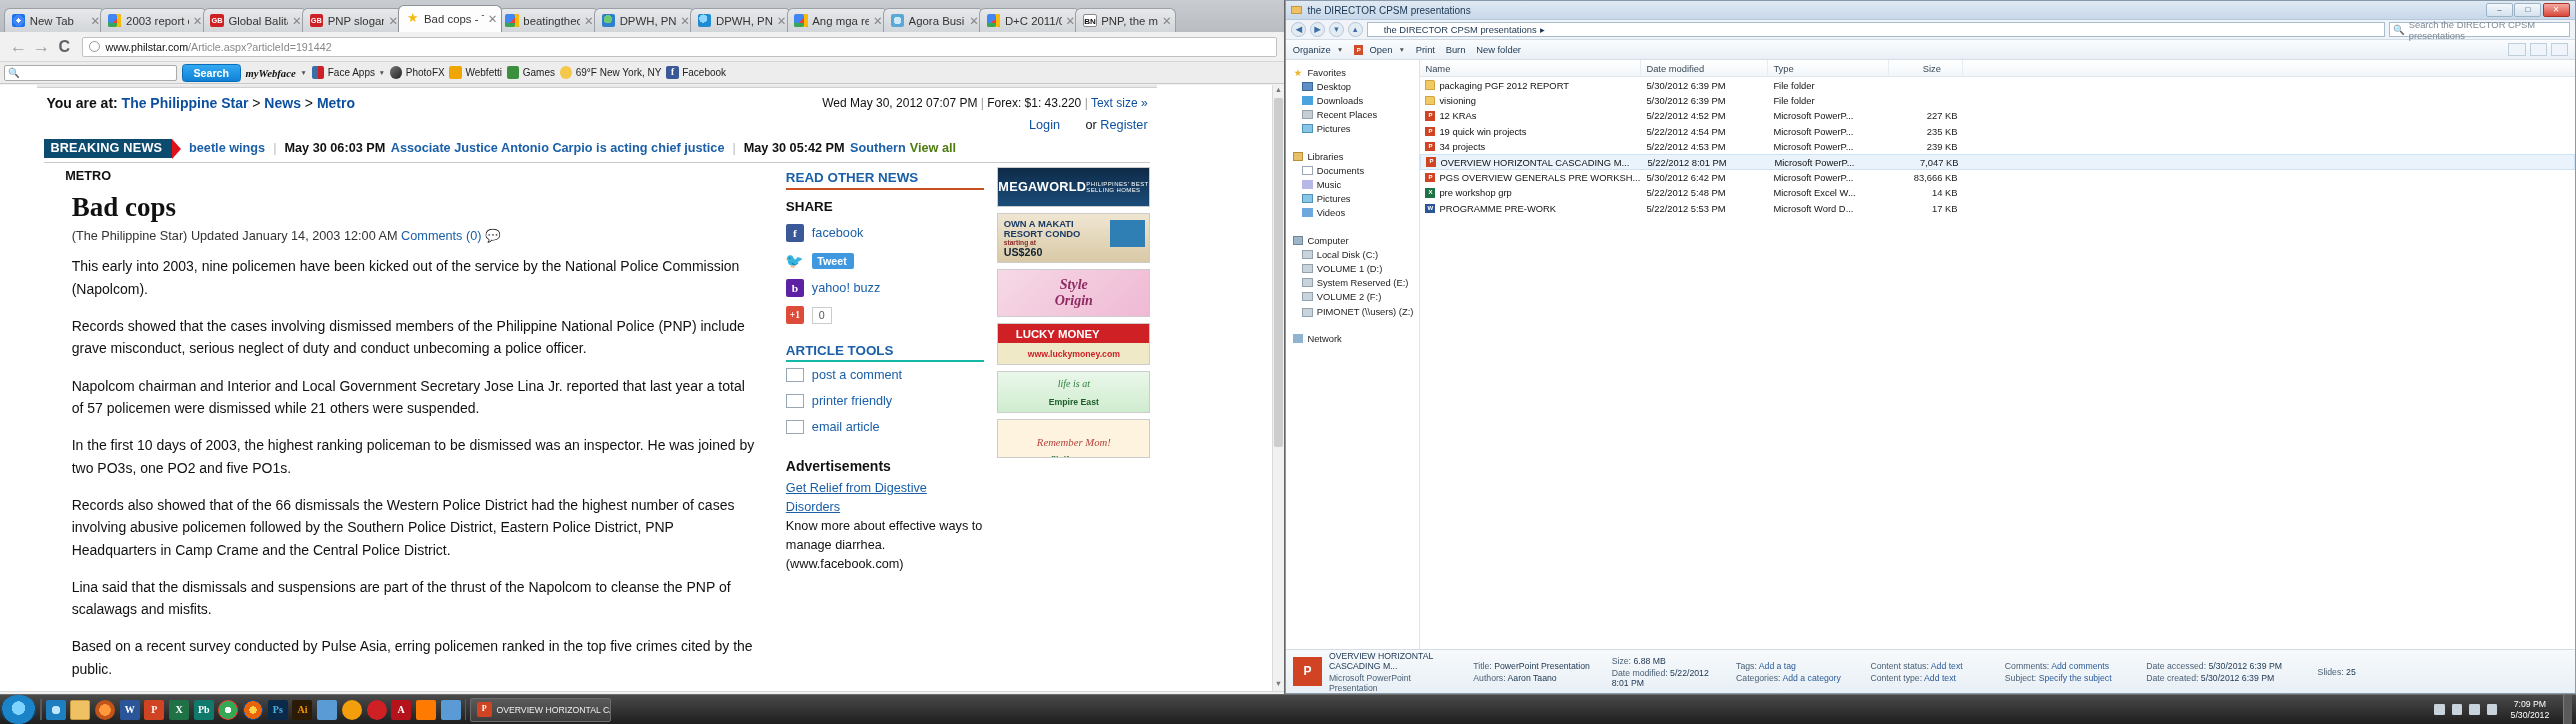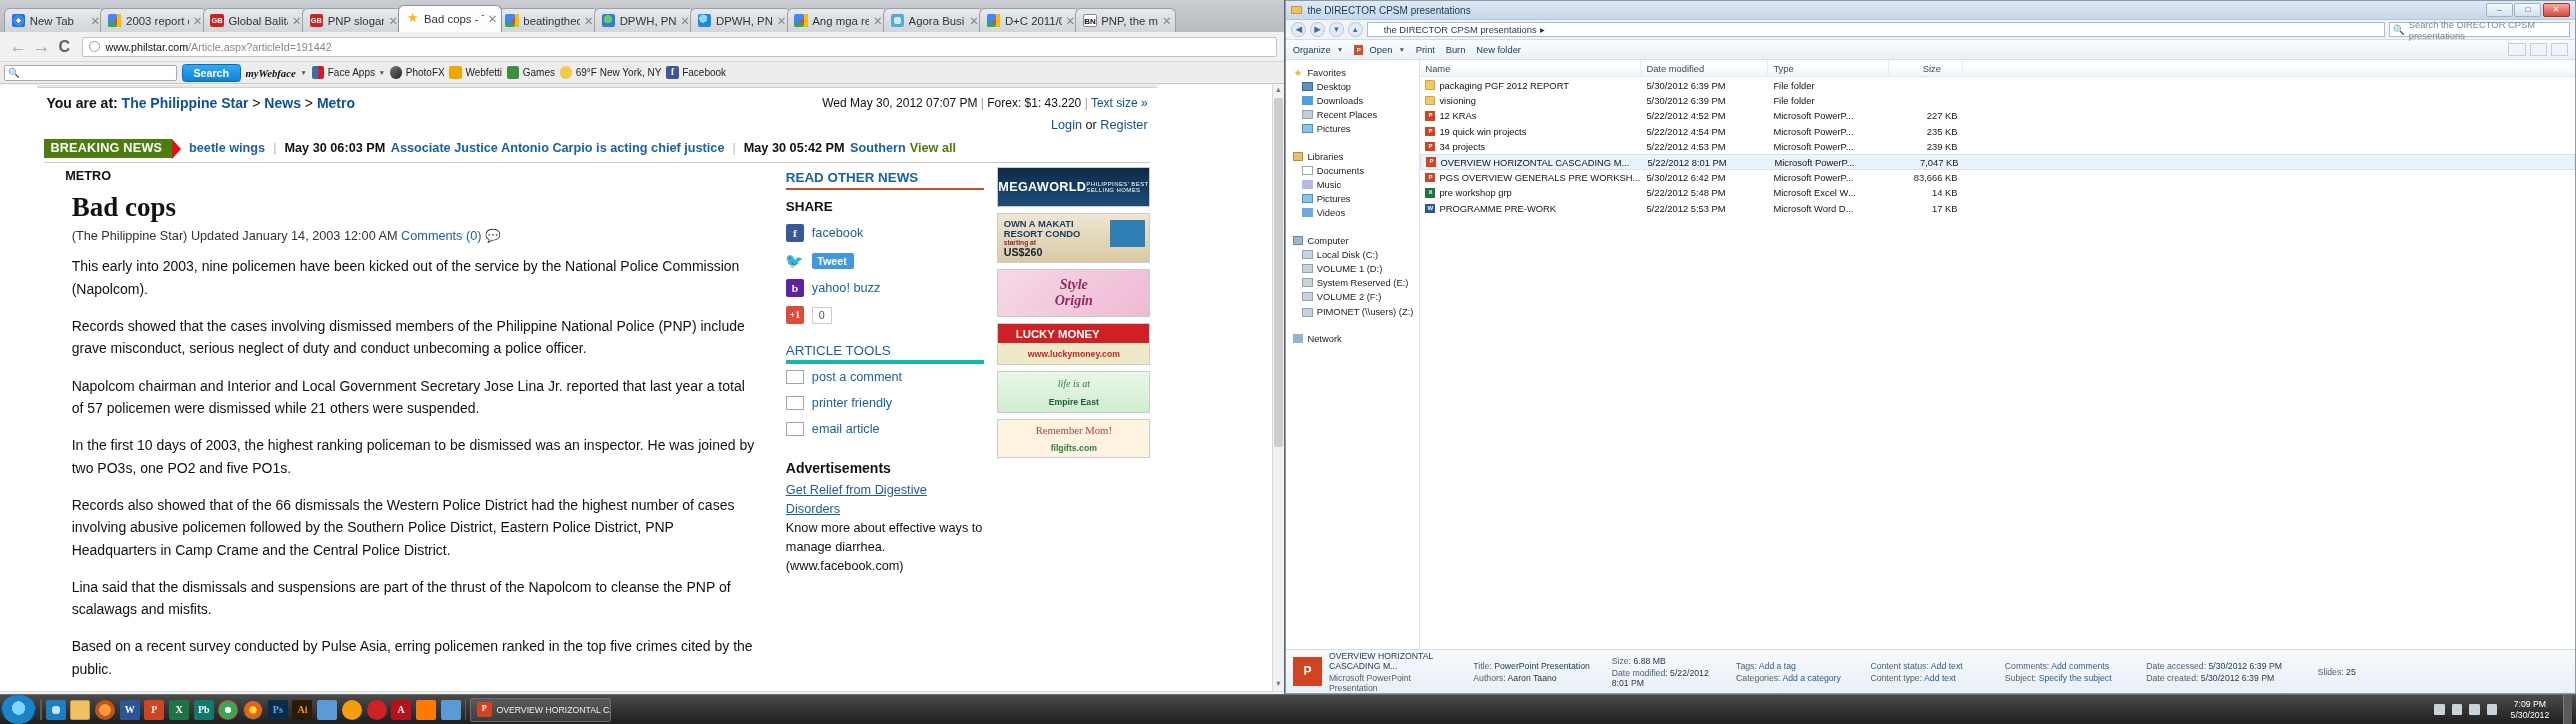--- a/index.html
+++ b/index.html
@@ -82,25 +82,25 @@
   .crumbrow { display:flex; align-items:center; justify-content:space-between;
     padding:6.7px 9.4px 5.4px 9.4px; font-size:14px; }
   .crumb { color:#0b4f9e; font-weight:bold; }
   .crumb .lbl { color:#111; }
   .crumb a { color:#0b4f9e; text-decoration:none; }
   .crumb .sep { color:#111; font-weight:normal; }
   .dtbox { font-size:12px; color:#0b4f9e; }
   .dtbox .sep { color:#999; }
   .dtbox .dk { color:#111; }
   .authrow { text-align:right; padding:1.3px 9.4px 4px; font-size:12.7px; color:#0b4f9e; }
-  .authrow .or { color:#111; }
+  .authrow .or { color:#111;margin-left:22px; }
 
   .bnews { display:flex; align-items:center; height:20px; margin:2.7px 0 0 6.7px;
     font-size:12.7px; }
-  .bn-tag { position:relative; background:#4d7c0f; color:#fff; font-weight:bold;
+  .bn-tag { position:relative; background:#0c4a6e; color:#fff; font-weight:bold;
     padding:2.7px 9.4px 2.7px 6.7px; font-size:12.7px; letter-spacing:0.2px; }
   .bn-tag::after { content:""; position:absolute; right:-9.4px; top:0; width:0; height:0;
     border:10px solid transparent; border-left:9.4px solid #e1111b; border-right:none; }
   .bn-item { margin-left:17.4px; color:#1a5fa8; font-weight:bold; }
   .bn-div { margin:0 8px; color:#bbb; }
   .bn-dark { color:#111; font-weight:bold; }
   .bn-link { color:#1a5fa8; font-weight:bold; }
   .bn-viewall { margin-left:4px; color:#4d7c0f; font-weight:bold; }
 
   .hr { border-top:1.3px solid #c8c8c8; margin:4px 6.7px 0 6.7px; }
@@ -127,22 +127,22 @@
     font-weight:bold; text-align:center; line-height:18px; font-size:11.4px;
     font-family:"Liberation Serif",serif; }
   .si2.fb { background:#3b5998; }
   .si2.tw { background:#fff; color:#4099e0; font-size:14.8px; }
   .si2.yh { background:#5d21a4; }
   .si2.gp { background:#dd4b39; font-size:9.4px; }
   .shrow a { color:#1a5fa8; text-decoration:none; }
   .tweetbtn { background:#4099e0; color:#fff; font-size:10.7px; font-weight:bold;
     padding:2px 7.4px 2px 5.4px; border-radius:2px; }
   .gpcount { border:0.7px solid #ccc; padding:1.3px 6px; font-size:10.7px; color:#555; }
-  .toolsh { font-size:13.4px; font-weight:normal; color:#1a5fa8; padding:13.4px 0 2.7px;
-    border-bottom:4px solid #14b8a6; }
+  .toolsh { font-size:13.4px; font-weight:bold; color:#1a5fa8; padding:13.4px 0 2.7px;
+    border-bottom:2px solid #14b8a6; }
   .tool { display:flex; align-items:center; gap:8px; padding:6px 0; font-size:12.7px; }
   .tool .env { width:18px; height:13.4px; border:1px solid #9aa7b4; flex:none;
     background:#fff; position:relative; }
   .tool .env::after { content:""; position:absolute; left:0; top:0; width:100%; height:100%;
     border-top:6.7px solid transparent; box-sizing:border-box; }
   .tool a { color:#1a5fa8; text-decoration:none; }
   .adsh { font-size:14px; font-weight:bold; color:#111; padding:17.4px 0 5.4px; }
   .ad { font-size:12.7px; line-height:1.5; color:#111; }
   .ad a { color:#1a5fa8; text-decoration:underline; }
 
@@ -167,22 +167,22 @@
   .b-lucky { height:42px; background:#f0e9c8; position:relative; }
   .b-lucky .top { background:#cf2026; color:#fff; font-weight:bold; font-size:11.4px;
     padding:3.4px 0 2.7px 17.4px; }
   .b-lucky .bot { color:#cf2026; font-size:8.7px; font-weight:bold; text-align:center;
     padding-top:6px; }
   .b-east { height:42px; background:linear-gradient(#eaf7ea,#cfeccf); text-align:center; }
   .b-east .e1 { font-family:"Liberation Serif",serif; font-style:italic; font-size:10px;
     color:#2f7f3f; padding-top:6px; }
   .b-east .e2 { font-size:8.7px; font-weight:bold; color:#1d5e2b; padding-top:8px; }
   .b-mom { height:39px; background:#fdf3df; text-align:center; }
-  .b-mom .m1 { font-family:"Liberation Serif",serif; font-size:10.7px;
-    color:#b5423f; padding-top:4px; }
+  .b-mom .m1 { font-family:"Liberation Serif",serif; font-style:italic; font-size:10.7px;
+    color:#b5423f; padding-top:4px;margin-top:12px; }
   .b-mom .m2 { font-size:8.7px; color:#2f7f3f; font-weight:bold; padding-top:6.7px; }
 
   
   .vscroll { position:absolute; right:0; top:85px; width:12px; bottom:17px;
     background:#f1f1f1; border-left:0.7px solid #dadada; }
   .vscroll .thumb { position:absolute; left:1.3px; right:1.3px; top:1.3px; height:349px;
     background:#cdcdcd; border-radius:2px; }
   .vscroll .ar { position:absolute; left:0; right:0; height:12px; color:#7a7a7a;
     font-size:7.4px; text-align:center; }
   .hscroll { position:absolute; left:0; right:0; bottom:0; height:17px; background:#f1f1f1;

